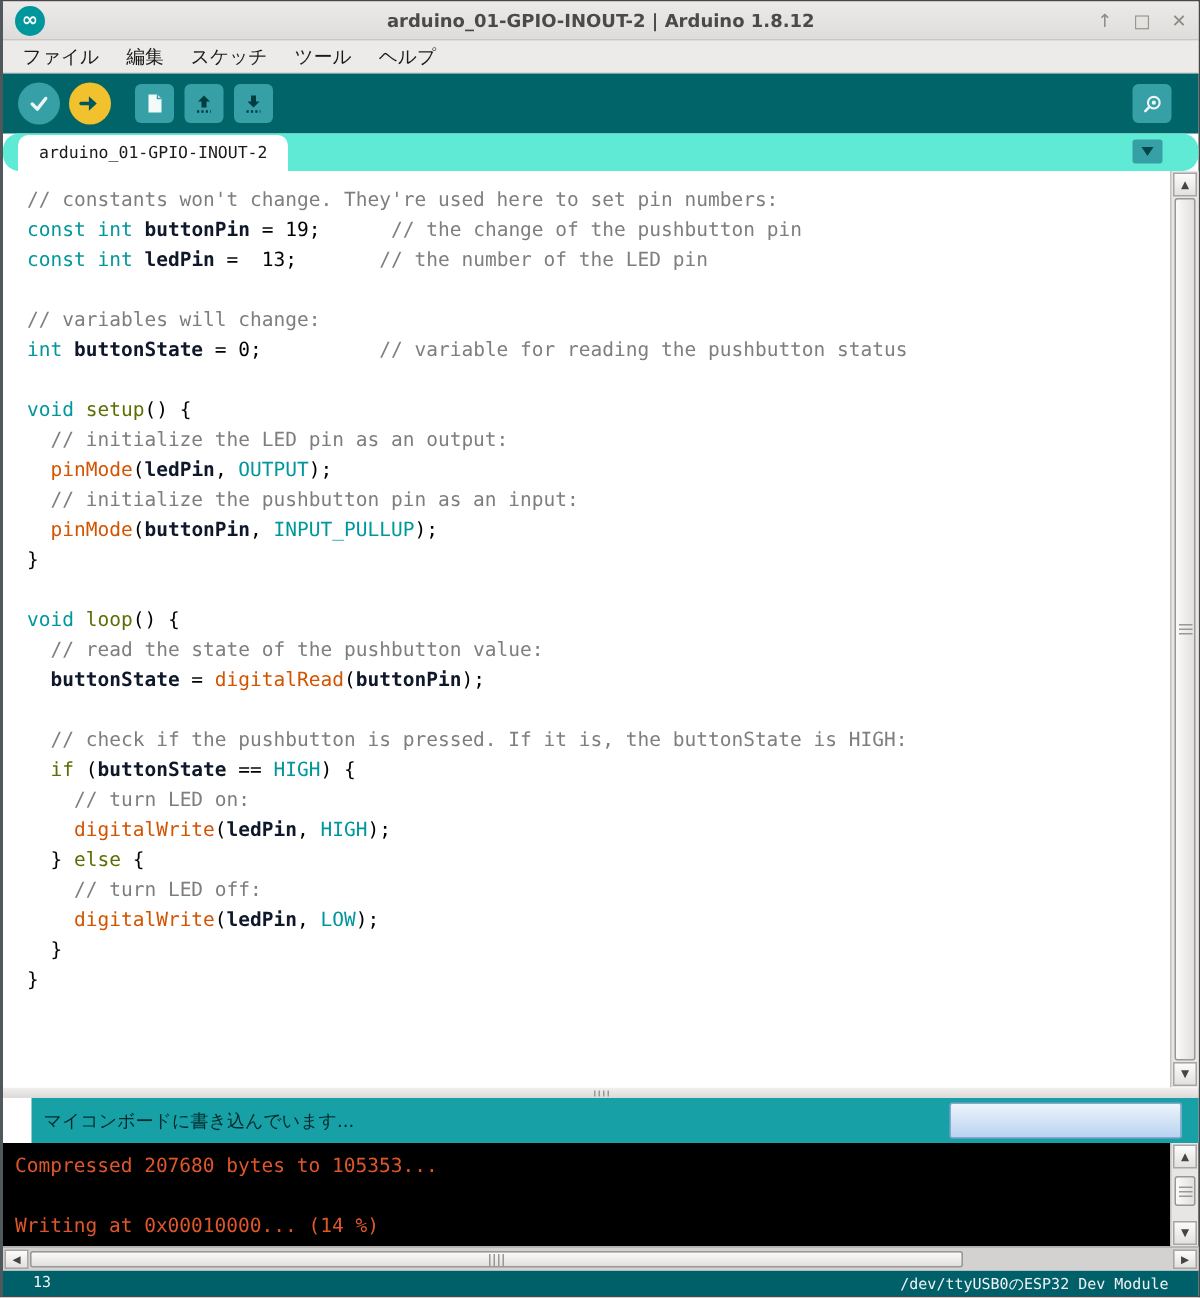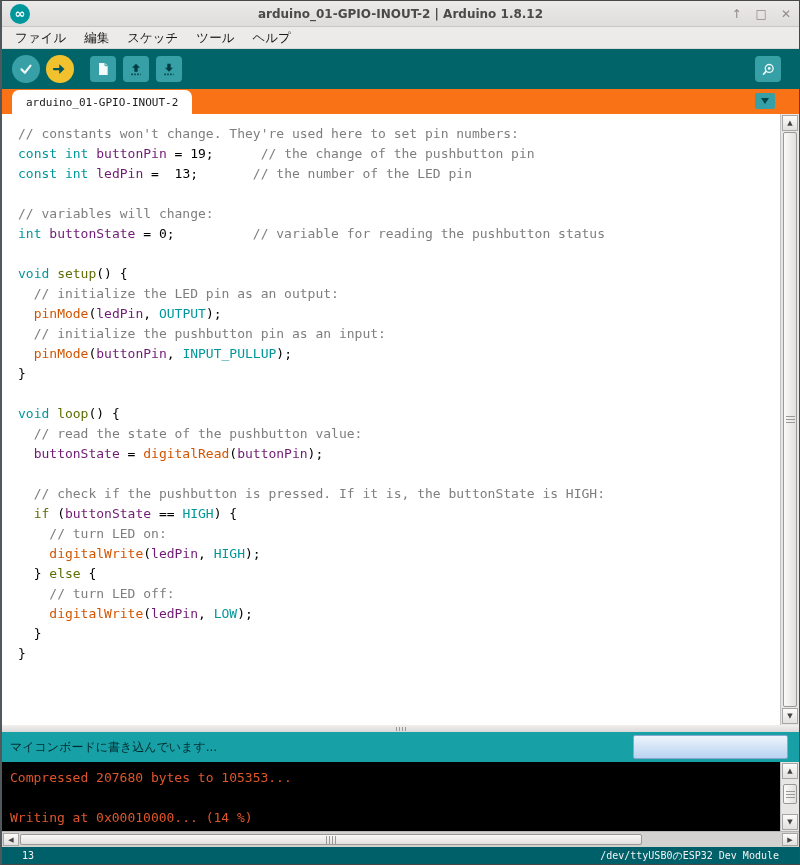--- a/index.html
+++ b/index.html
@@ -20,50 +20,50 @@
   
   .toolbar { height:40px; flex:0 0 40px; background:#006468; display:flex; align-items:center; position:relative; }
   .tb-btn { width:26px; height:26px; border-radius:4px; background:#36A0A6; margin-left:7px; display:flex; align-items:center; justify-content:center; }
   .tb-btn.round { width:28px; height:28px; border-radius:50%; margin-left:6px; }
   .tb-btn.round.first { margin-left:10px; }
   .tb-btn.active { background:#F2C12E; }
   .tb-btn.gapped { margin-left:16px; }
   .tb-right { position:absolute; right:18px; top:7px; }
 
   
-  .tabbar { height:25px; flex:0 0 25px; background:#f97316; position:relative; display:flex; align-items:flex-end; }
+  .tabbar { height:25px; flex:0 0 25px; background:#5eead4; position:relative; display:flex; align-items:center;border-radius:11px; }
   .tab { margin-left:10px; height:24px; background:#FFFFFF; border-radius:7px 7px 0 0; padding:0 14px; display:flex; align-items:center; font-family:"DejaVu Sans Mono", monospace; font-size:11px; color:#1A1A1A; }
   .tab-dd { position:absolute; right:24px; top:4px; width:20px; height:16px; background:#36A0A6; border-radius:2px; display:flex; align-items:center; justify-content:center; }
   .tab-dd .tri { width:0; height:0; border-left:4px solid transparent; border-right:4px solid transparent; border-top:6px solid #00474C; }
 
   
   .editor { flex:1 1 auto; background:#fff; position:relative; overflow:hidden; }
   .code { padding:10px 24px 0 16px; }
   .code-line { font-family:"DejaVu Sans Mono", monospace; font-size:13px; line-height:20px; white-space:pre; color:#000; }
   .tk-kw { color:#00979C; }
   .tk-fn { color:#D35400; }
   .tk-st { color:#5E6D03; }
   .tk-cm { color:#7E7E7E; }
-  .tk-id { color:#701a75; font-weight:normal; }
+  .tk-id { color:#0f172a; font-weight:bold; }
   .tk-pl { color:#000; }
 
   
   .vscroll { position:absolute; top:0; right:0; bottom:0; width:19px; background:#E8E6E4; border-left:1px solid #C4C2C0; }
   .sb-btn { position:absolute; left:1px; right:1px; height:16px; background:linear-gradient(#FBFBFB,#E3E1DF); border:1px solid #A8A6A4; display:flex; align-items:center; justify-content:center; font-size:7px; color:#444; }
   .sb-btn.up { top:1px; } .sb-btn.down { bottom:1px; }
   .sb-thumb { position:absolute; left:2px; right:2px; background:linear-gradient(90deg,#FAFAFA,#E2E0DE); border:1px solid #9A9896; border-radius:2px; display:flex; align-items:center; justify-content:center; flex-direction:column; gap:2px; }
   .grip-h { width:9px; height:1px; background:#9A9896; }
   .ed-thumb { top:18px; bottom:18px; }
 
   
   .splitter { height:7px; flex:0 0 7px; background:linear-gradient(#F2F0EE,#DCDAD8); display:flex; align-items:center; justify-content:center; gap:2px; }
   .splitter i { display:block; width:1px; height:4px; background:#9A9896; }
 
   
-  .statusbar { height:30px; flex:0 0 30px; background:#17A1A6; display:flex; align-items:center; position:relative; }
+  .statusbar { height:30px; flex:0 0 30px; background:#17A1A6; display:flex; align-items:center; position:relative;margin-left:19px; }
   .status-msg { margin-left:8px; font-size:12px; color:#002B2E; }
   .progress { position:absolute; right:11px; top:3px; width:155px; height:24px; border:1px solid #89A6CE; border-radius:2px; background:linear-gradient(#EDF4FC,#B9D3F1); }
 
   
   .console { height:69px; flex:0 0 69px; background:#000; position:relative; overflow:hidden; }
   .console-text { padding:6px 24px 0 8px; }
   .console-line { font-family:"DejaVu Sans Mono", monospace; font-size:13px; line-height:20px; white-space:pre; color:#E0562B; }
   .con-thumb { top:22px; height:20px; }
 
   

